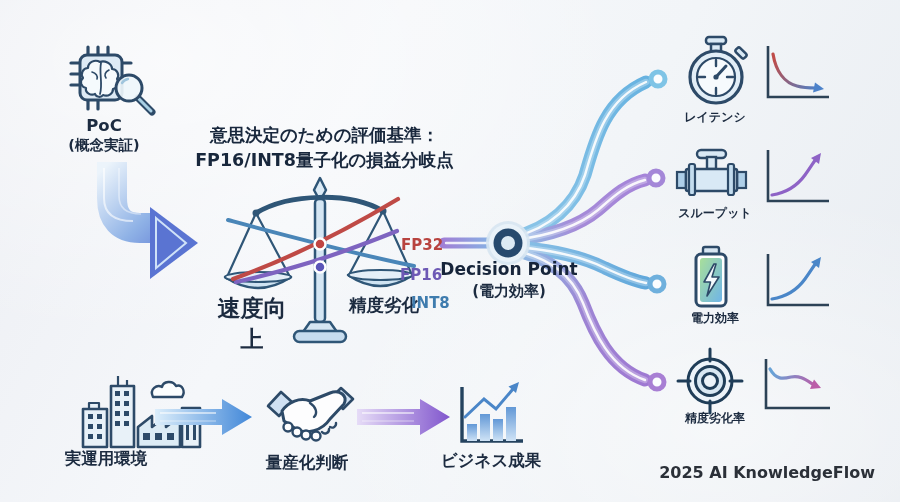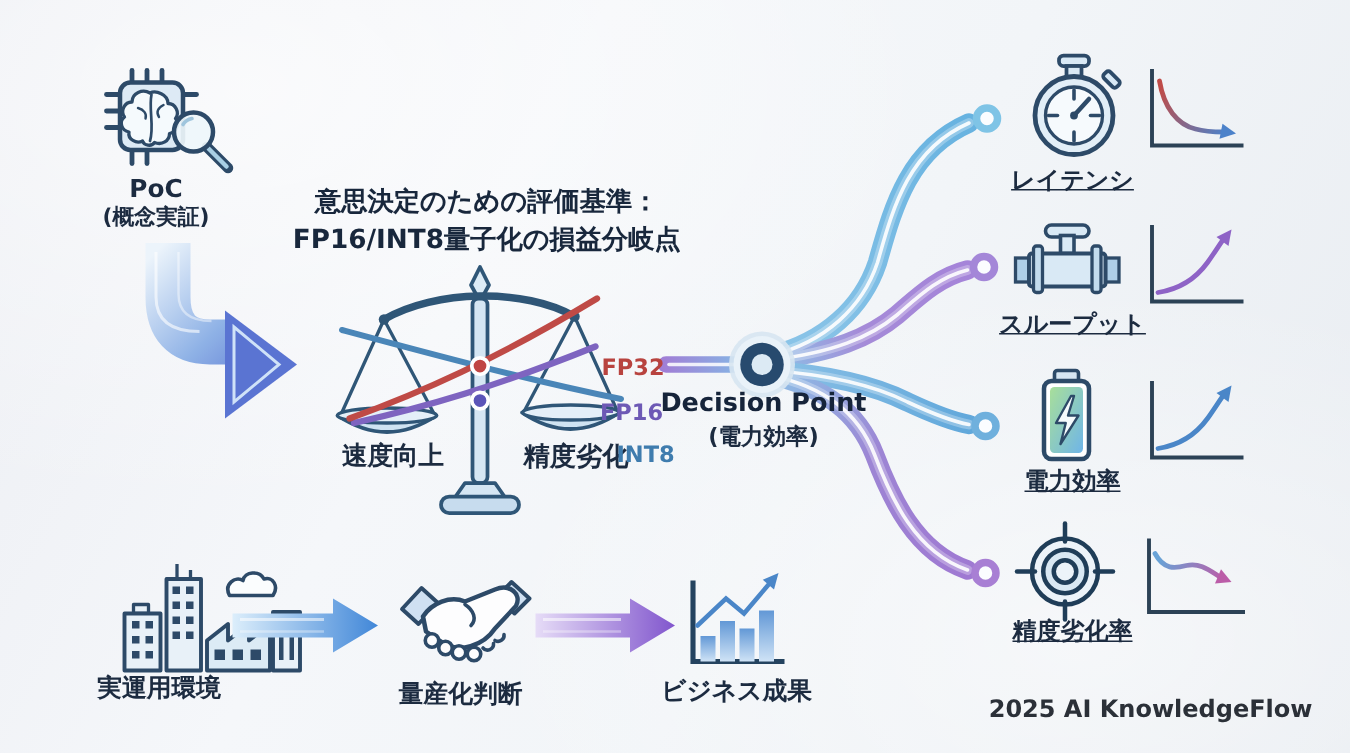--- a/index.html
+++ b/index.html
@@ -12,29 +12,29 @@
     content:"";position:absolute;inset:0;
     background:radial-gradient(ellipse at 18% 12%, rgba(255,255,255,.65), rgba(255,255,255,0) 45%),
                radial-gradient(ellipse at 80% 85%, rgba(255,255,255,.5), rgba(255,255,255,0) 40%);
     pointer-events:none;
   }
   svg.art{position:absolute;left:0;top:0;z-index:1;}
   .lbl{position:absolute;z-index:2;color:#1c2b40;font-weight:700;text-align:center;line-height:1.35;}
   .title{left:172px;top:123px;width:305px;font-size:17.5px;line-height:1.45;color:#18273c;}
   .poc-l{left:34px;top:115px;width:140px;font-size:16.5px;}
   .poc-s{left:34px;top:136px;width:140px;font-size:14.5px;}
-  .speed{left:208px;top:293px;width:88px;font-size:17px;text-align:right;}
+  .speed{left:208px;top:293px;width:88px;font-size:23px;}
   .acc{left:342px;top:294px;width:84px;font-size:17.5px;}
   .cv{position:absolute;z-index:2;font-weight:700;font-size:15px;margin-top:40px;}
   .cv.fp32{left:401px;top:196px;color:#b8433f;}
   .cv.fp16{left:400px;top:226px;color:#6d59b5;}
   .cv.int8{left:411px;top:254px;color:#3f7cae;}
   .dp-l{left:425px;top:258px;width:168px;font-size:17px;color:#16243a;}
   .dp-s{left:425px;top:281px;width:168px;font-size:15px;}
-  .m-lbl{left:650px;width:130px;font-size:16px;text-decoration:underline;}
+  .m-lbl{left:650px;width:130px;font-size:12px;}
   .m1{top:109px;}.m2{top:205px;}.m3{top:310px;}.m4{top:410px;}
   .b-lbl{width:150px;font-size:16.5px;}
   .b1{left:31px;top:448px;}.b2{left:232px;top:452px;}.b3{left:416px;top:450px;}
   .footer{left:640px;top:463px;width:235px;font-size:16px;font-weight:700;color:#2b3038;text-align:right;z-index:2;position:absolute;}
 </style>
 </head>
 <body>
 
 <div class="stage">
 

